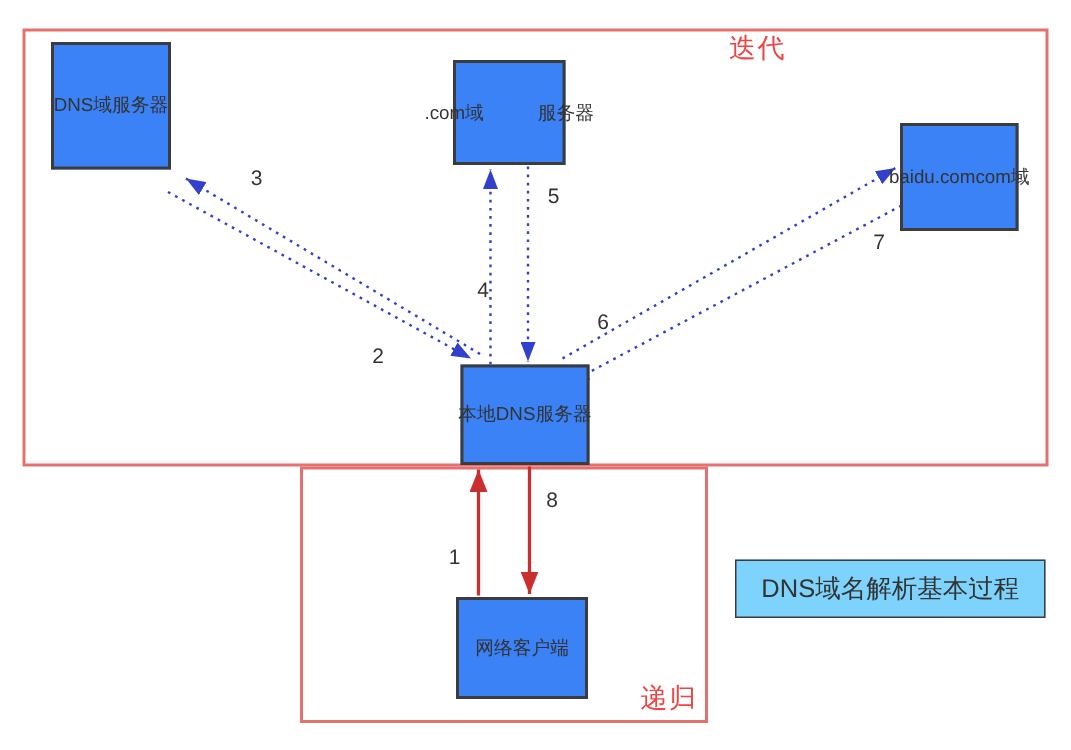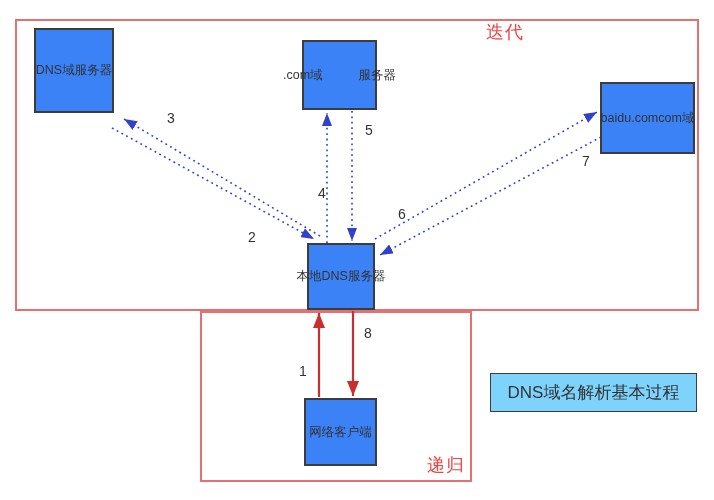--- a/index.html
+++ b/index.html
@@ -54,23 +54,23 @@
     display: flex;
     flex-direction: row;
     align-items: center;
     justify-content: center;
     text-align: center;
   }
   .node span { display: block; white-space: nowrap; }
 
   .node-root   { left: 34px;  top: 28px;  width: 80px; height: 85px; }
   .node-com    { left: 302px; top: 40px;  width: 75px; height: 70px; gap: 36px; }
-  .node-baidu  { left: 600px; top: 82px;  width: 95px; height: 72px; }
-  .node-local  { left: 307px; top: 243px; width: 68px; height: 67px; }
-  .node-client { left: 304px; top: 398px; width: 73px; height: 68px; align-items: center; }
+  .node-baidu  { left: 600px; top: 82px;  width: 79px; height: 72px; }
+  .node-local  { left: 307px; top: 243px; width: 86px; height: 67px; }
+  .node-client { left: 304px; top: 398px; width: 88px; height: 68px; align-items: center; }
 
   
   .title-box {
     position: absolute;
     left: 490px; top: 373px; width: 207px; height: 39px;
     border: 1.5px solid #3c3c3c;
     background: #7dd3fc;
     color: #333333;
     font-size: 17px;
     display: flex;

